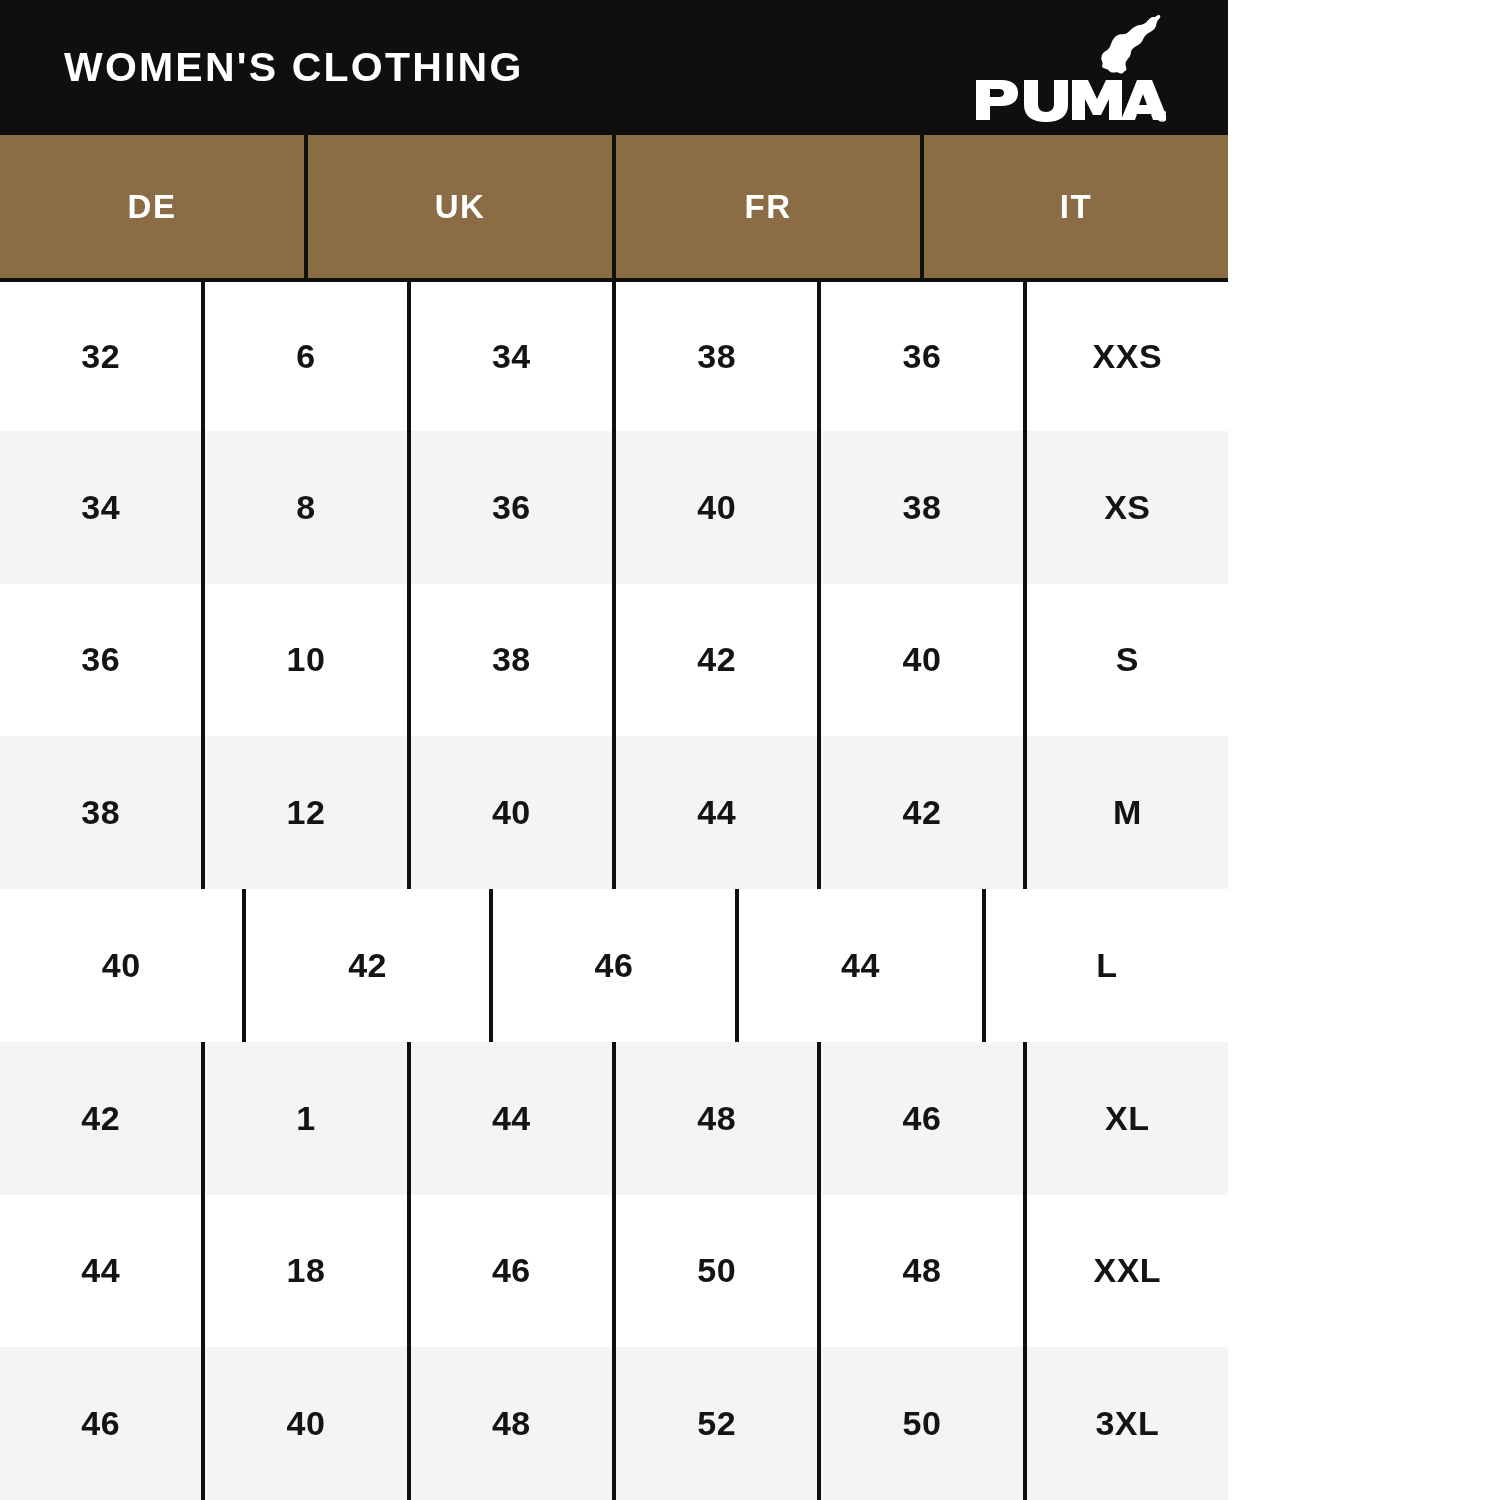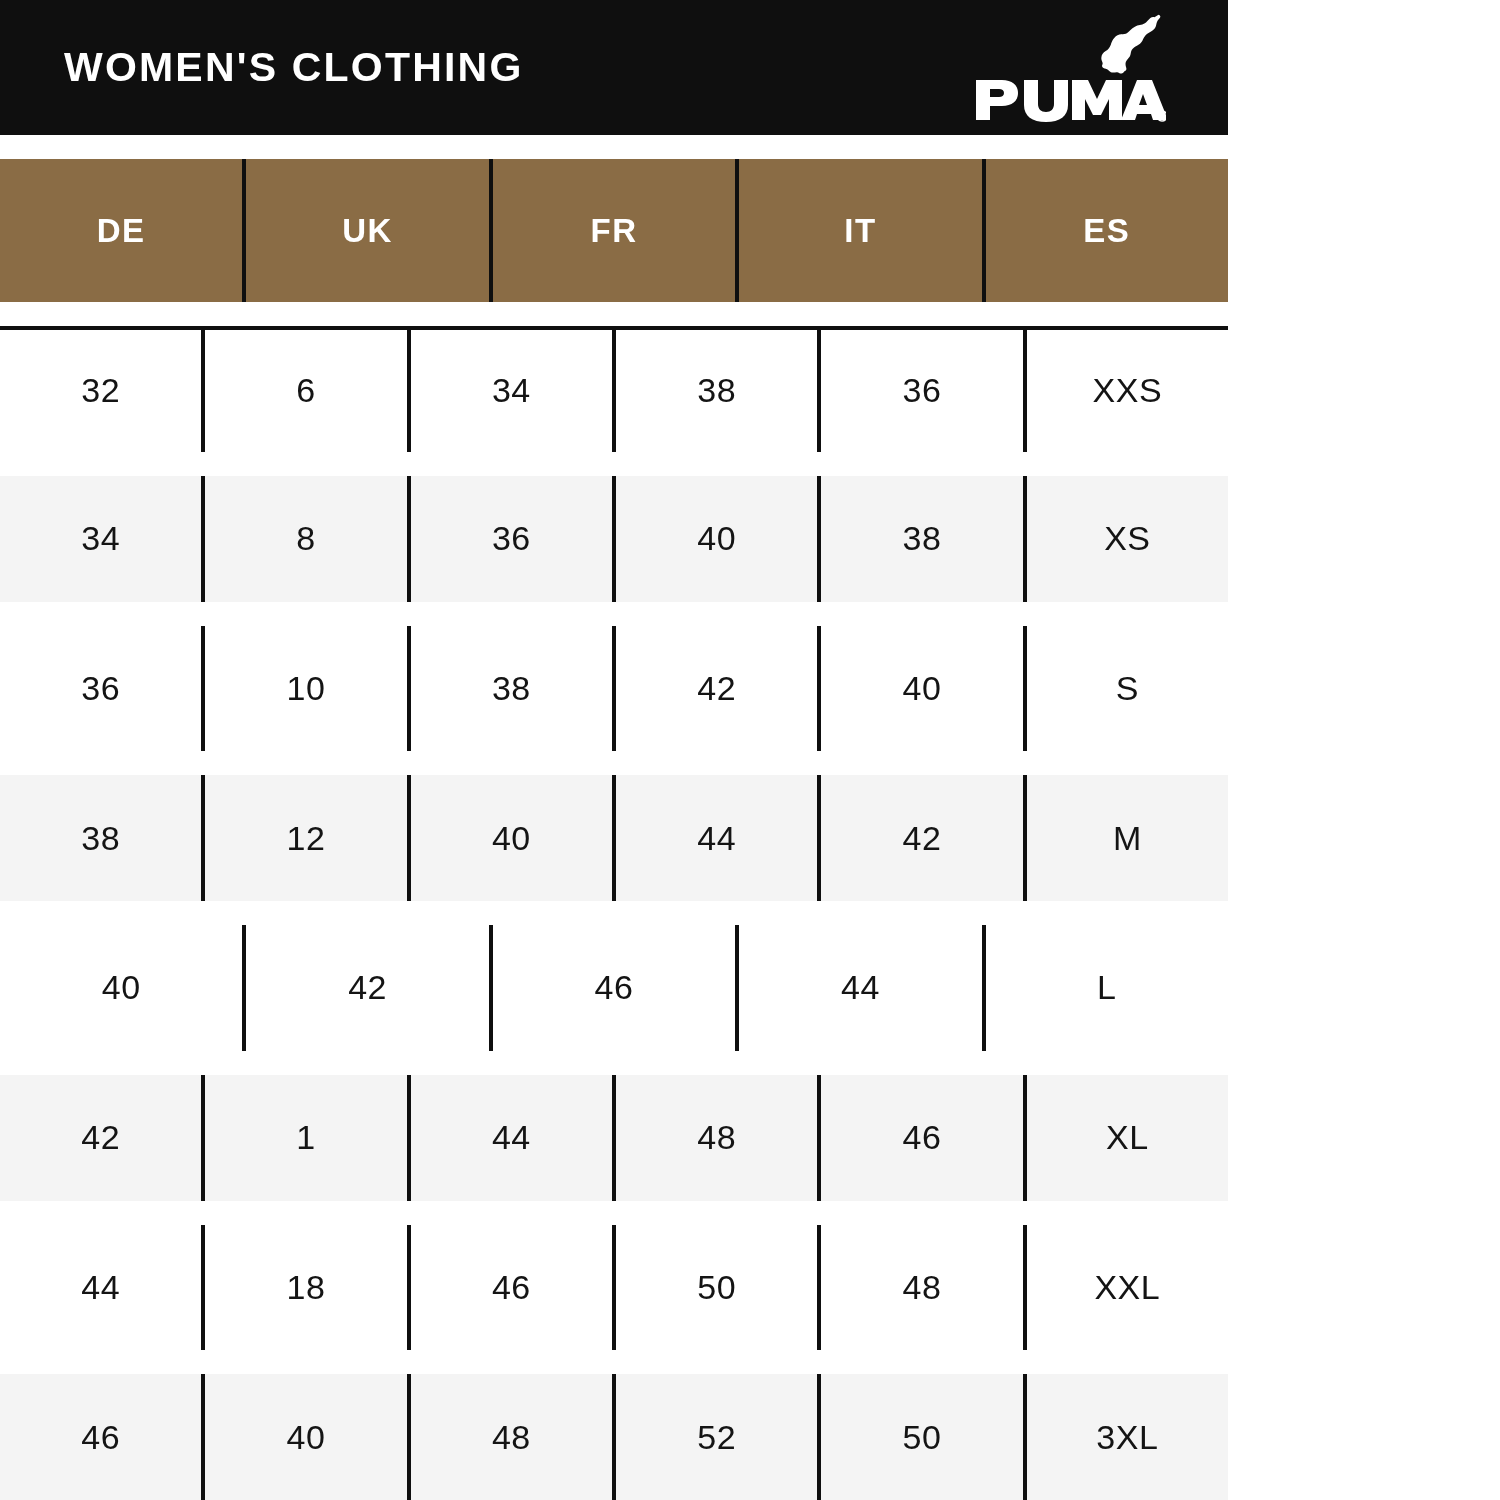--- a/index.html
+++ b/index.html
@@ -56,34 +56,33 @@
     flex: 1 1 auto;
     display: flex;
     flex-direction: column;
     background: #ffffff;
   }
   .row {
     display: flex;
     width: 100%;
     flex: 1 1 0;
     min-height: 0;
-    margin-top: 24px;
   }
   .row.head {
     flex: 0 0 143px;
     background: #8a6c45;
   }
   .cell {
     flex: 1 1 0;
     display: flex;
     align-items: center;
     justify-content: center;
     border-right: 4px solid #0f0f0f;
     font-size: 34px;
-    font-weight: 400;
+    font-weight: 700;
     color: #141414;
     letter-spacing: 0.5px;
   }
   .cell:last-child { border-right: none; }
 
   .row.head .cell {
     color: #ffffff;
     font-weight: 700;
     font-size: 33px;
     letter-spacing: 1.5px;
@@ -125,21 +124,20 @@
     </div>
   </div>
 
   <div class="table">
 
     <div class="row head">
       <div class="cell">DE</div>
       <div class="cell">UK</div>
       <div class="cell">FR</div>
       <div class="cell">IT</div>
-      <div class="cell">ES</div>
     </div>
 
     <div class="row odd body-first">
       <div class="cell">32</div>
       <div class="cell">6</div>
       <div class="cell">34</div>
       <div class="cell">38</div>
       <div class="cell">36</div>
       <div class="cell">XXS</div>
     </div>

